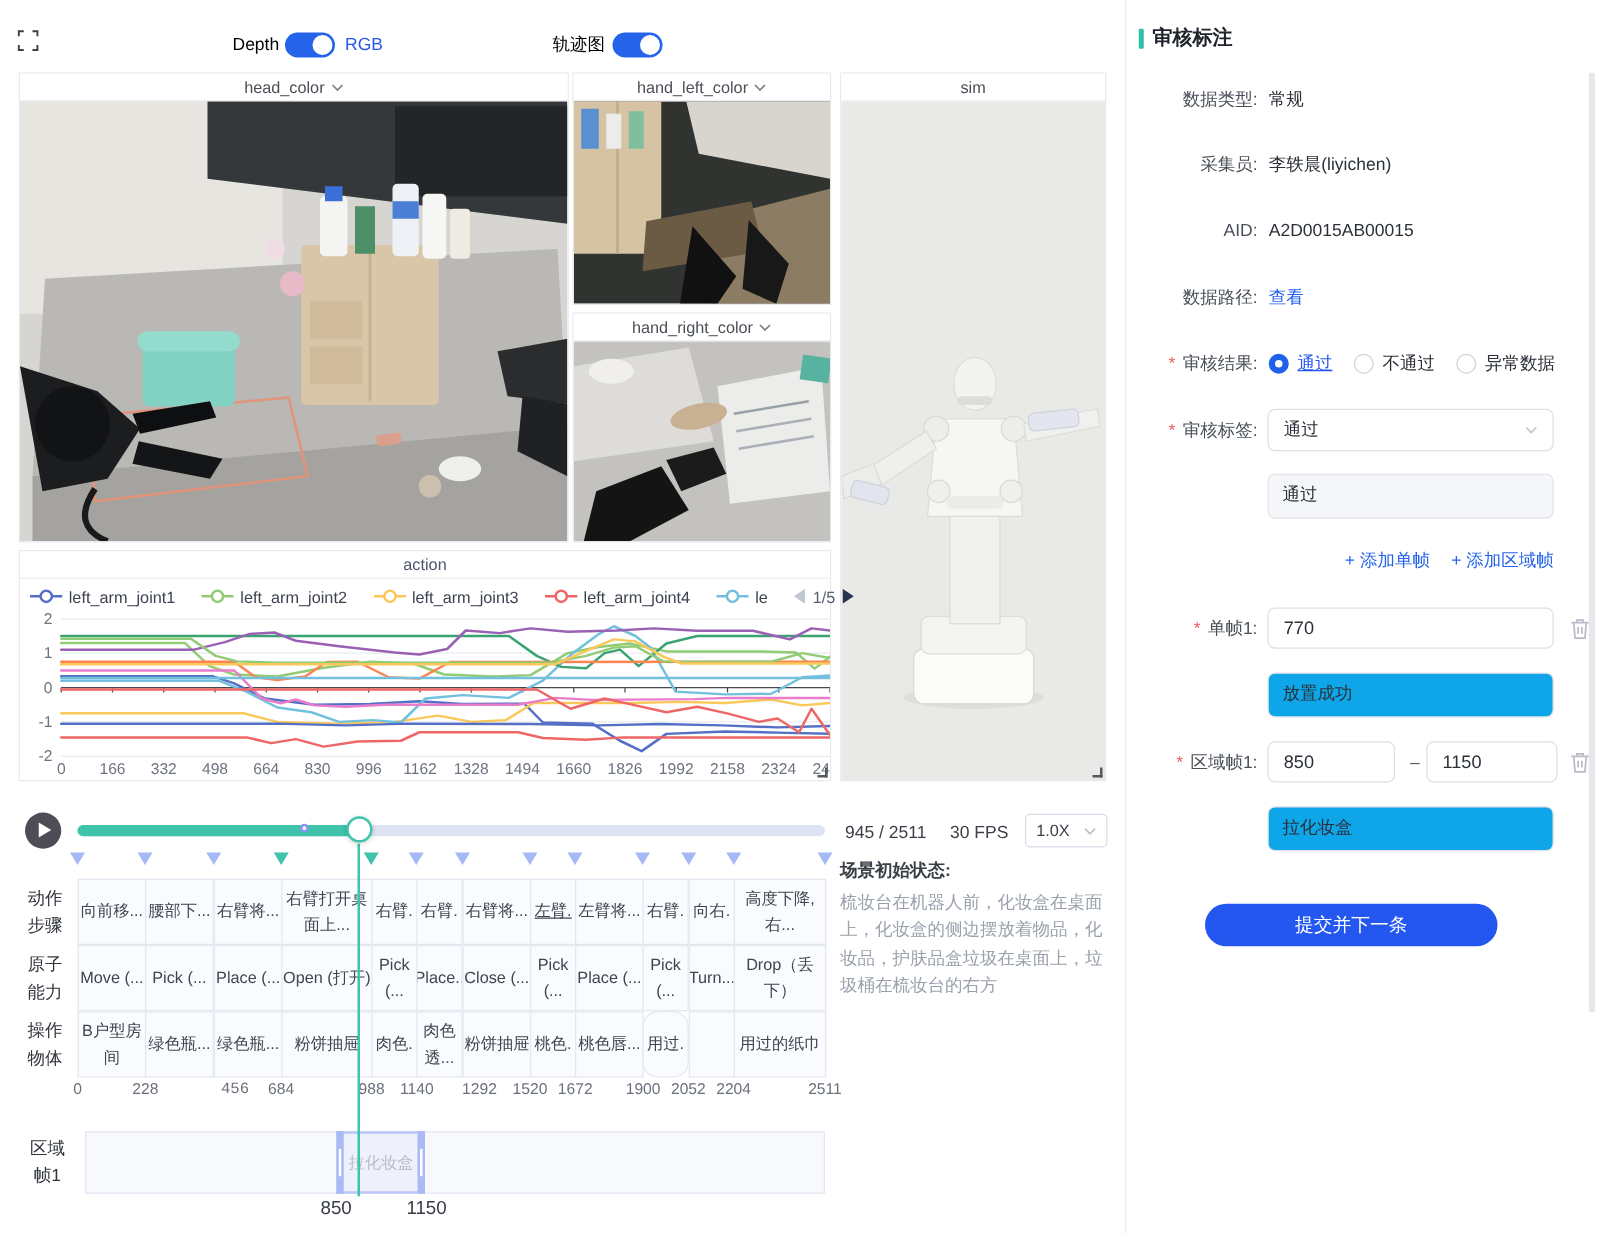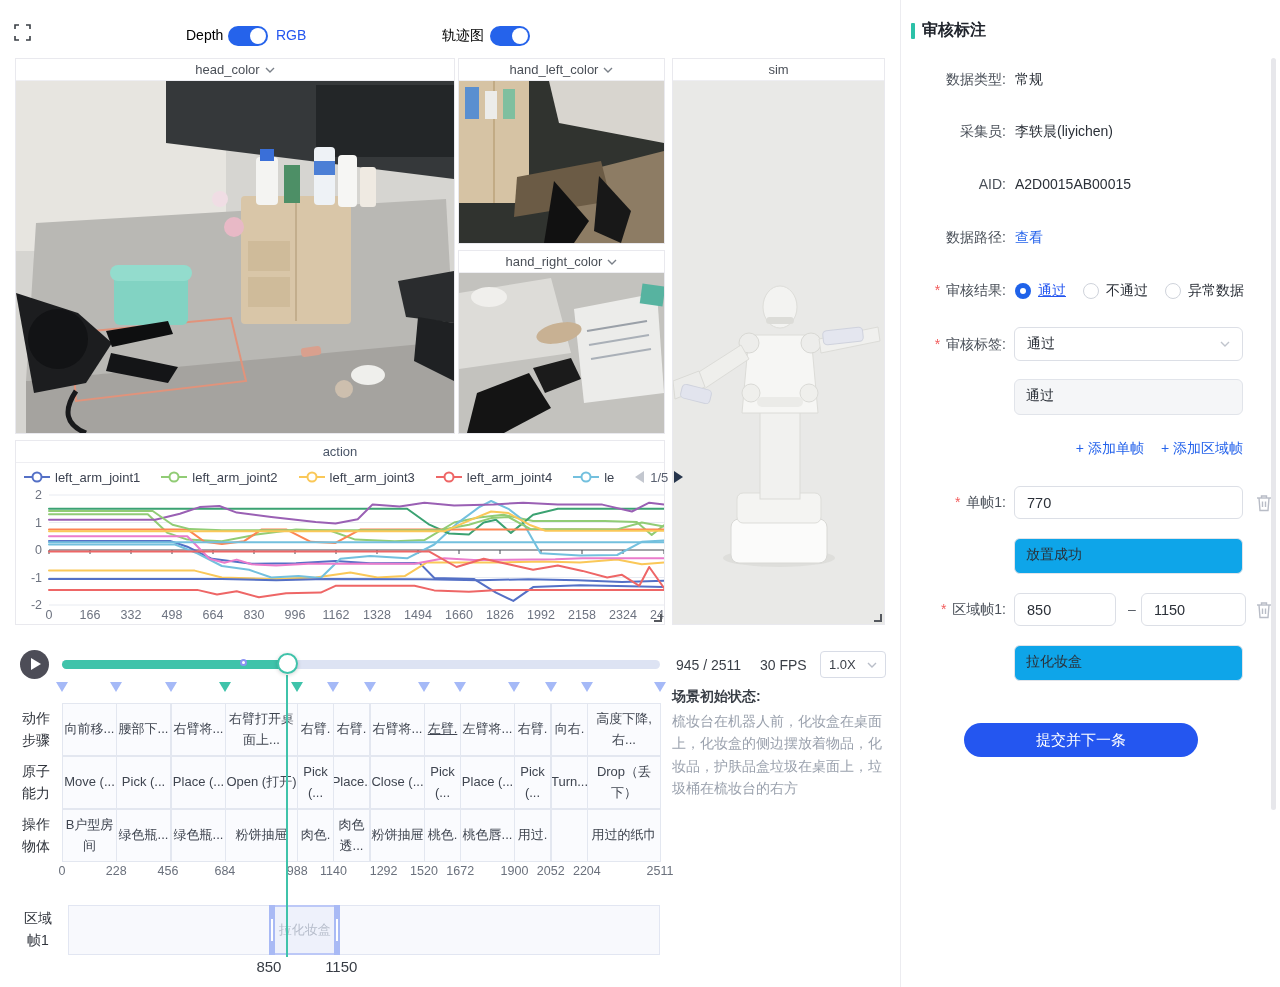--- a/index.html
+++ b/index.html
@@ -407,28 +407,28 @@
       <div class="row-label" style="top: 809px; height: 53px;">操作物体</div>
       <div class="cell" style="left: 62px; top: 809px; width: 55px; height: 53px;">B户型房间</div>
       <div class="cell" style="left: 116px; top: 809px; width: 55px; height: 53px;">绿色瓶...</div>
       <div class="cell" style="left: 171px; top: 809px; width: 55px; height: 53px;">绿色瓶...</div>
       <div class="cell" style="left: 225px; top: 809px; width: 73px; height: 53px;">粉饼抽屉</div>
       <div class="cell" style="left: 297px; top: 809px; width: 37px; height: 53px;">肉色.</div>
       <div class="cell" style="left: 333px; top: 809px; width: 37px; height: 53px;">肉色透...</div>
       <div class="cell" style="left: 370px; top: 809px; width: 55px; height: 53px;">粉饼抽屉</div>
       <div class="cell" style="left: 424px; top: 809px; width: 37px; height: 53px;">桃色.</div>
       <div class="cell" style="left: 460px; top: 809px; width: 55px; height: 53px;">桃色唇...</div>
-      <div class="cell" style="left: 514px; top: 809px; width: 37px; height: 53px;">用过.</div>
+      <div class="cell" style="left: 514px; top: 809px; width: 37px; height: 53px; border-radius: 12px;">用过.</div>
       <div class="cell" style="left: 551px; top: 809px; width: 37px; height: 53px;"></div>
       <div class="cell" style="left: 587px; top: 809px; width: 74px; height: 53px;">用过的纸巾</div>
     </div>
   <div id="axis-ticks">
       <span class="axis-tick" style="left: 38px;">0</span>
       <span class="axis-tick" style="left: 92.2987px;">228</span>
-      <span class="axis-tick" style="left: 144px;">456</span>
+      <span class="axis-tick" style="left: 164px; font-family: Liberation Mono, monospace;">456</span>
       <span class="axis-tick" style="left: 200.896px;">684</span>
       <span class="axis-tick" style="left: 273.294px;">988</span>
       <span class="axis-tick" style="left: 309.493px;">1140</span>
       <span class="axis-tick" style="left: 345.693px; padding-left: 24px;">1292</span>
       <span class="axis-tick" style="left: 399.991px;">1520</span>
       <span class="axis-tick" style="left: 436.19px;">1672</span>
       <span class="axis-tick" style="left: 490.489px;">1900</span>
       <span class="axis-tick" style="left: 526.688px;">2052</span>
       <span class="axis-tick" style="left: 562.887px;">2204</span>
       <span class="axis-tick" style="left: 636px;">2511</span>

